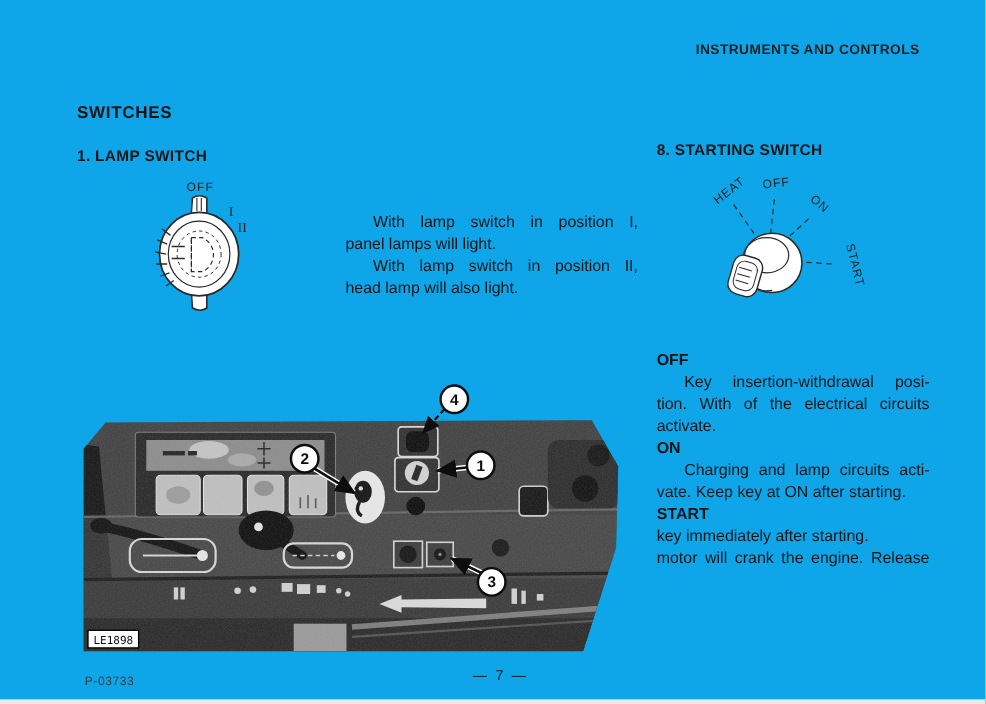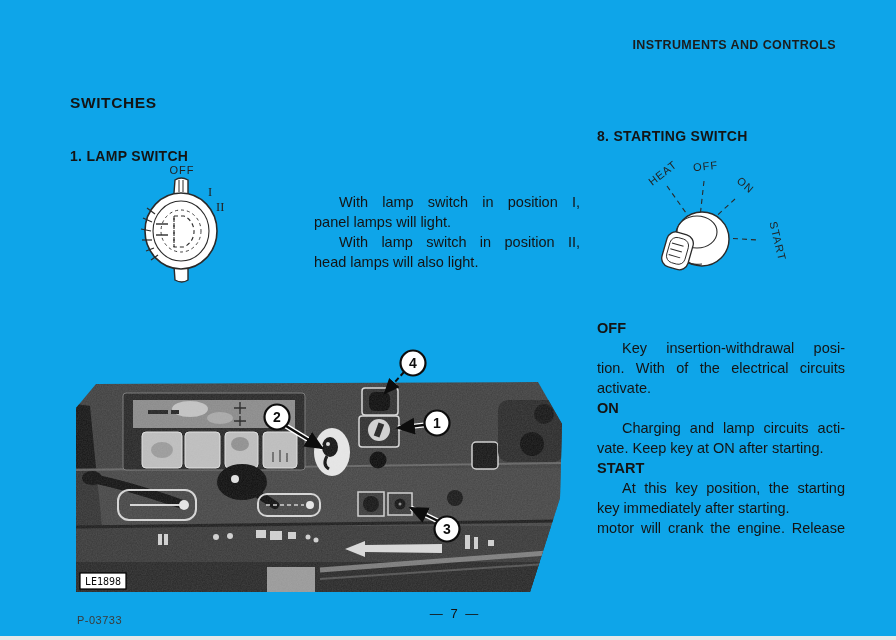--- a/index.html
+++ b/index.html
@@ -26,21 +26,21 @@
 </style>
 </head>
 <body>
 
 <div id="page">
 
   <div class="abs hdr" style="top:38px;right:60px;">INSTRUMENTS AND CONTROLS</div>
 
   <div class="abs h1" style="top:94px;left:70px;">SWITCHES</div>
 
-  <div class="abs h2" style="top:148px;left:70px;">1. LAMP SWITCH</div>
+  <div class="abs h2" style="top:133px;left:70px;">1. LAMP SWITCH</div>
 
   <svg class="abs" style="left:122px;top:156px;" width="118" height="132" viewBox="0 0 118 132">
     <text class="dial-lab" x="60" y="18" text-anchor="middle">OFF</text>
 
     <path d="M52,37 L53,24 Q59,20 66,24 L66,37" fill="#fff" stroke="#2a2a2a" stroke-width="1.4"></path>
     <line x1="57" y1="24" x2="57" y2="36" stroke="#2a2a2a" stroke-width="1"></line>
     <line x1="61" y1="24" x2="61" y2="36" stroke="#2a2a2a" stroke-width="1"></line>
 
     <path d="M52,110 L53,124 Q60,128 66,124 L66,110" fill="#fff" stroke="#2a2a2a" stroke-width="1.4"></path>
 
@@ -64,21 +64,21 @@
       <line x1="52" y1="60" x2="52" y2="91" stroke="#2a2a2a" stroke-width="1.1" stroke-dasharray="4 3"></line>
     </g>
     <text class="rom" x="86" y="40">I</text>
     <text class="rom" x="94" y="55">II</text>
   </svg>
 
   <div class="abs col" style="left:314px;top:148px;width:266px;">
     <span class="ln j ind">With lamp switch in position I,</span>
     <span class="ln">panel lamps will light.</span>
     <span class="ln j ind">With lamp switch in position II,</span>
-    <span class="ln">head lamps will also light.</span>
+    <span class="ln">head lamp will also light.</span>
   </div>
 
   <div class="abs h2" style="top:128px;left:597px;">8. STARTING SWITCH</div>
 
   <svg class="abs" style="left:630px;top:150px;" width="178" height="138" viewBox="0 0 178 138">
     <g>
       <text class="dial-lab" transform="translate(35,26) rotate(-38)" text-anchor="middle">HEAT</text>
       <text class="dial-lab" transform="translate(76,20) rotate(-6)" text-anchor="middle">OFF</text>
       <text class="dial-lab" transform="translate(113,38) rotate(40)" text-anchor="middle">ON</text>
       <text class="dial-lab" transform="translate(144,92) rotate(76)" text-anchor="middle">START</text>
@@ -107,21 +107,20 @@
 
   <div class="abs col" style="left:597px;top:274px;width:248px;">
     <span class="ln sub">OFF</span>
     <span class="ln j ind">Key insertion-withdrawal posi-</span>
     <span class="ln j">tion. With of the electrical circuits</span>
     <span class="ln">activate.</span>
     <span class="ln sub">ON</span>
     <span class="ln j ind">Charging and lamp circuits acti-</span>
     <span class="ln">vate. Keep key at ON after starting.</span>
     <span class="ln sub">START</span>
-    <span class="ln j ind">At this key position, the starting</span>
     <span class="ln">key immediately after starting.</span>
     <span class="ln j">motor will crank the engine. Release</span>
   </div>
 
   <svg class="abs" style="left:70px;top:348px;" width="500" height="246" viewBox="0 0 500 246">
     <defs>
       <clipPath id="panelClip">
         <path d="M6,60 L26,36 L468,34 L492,76 L490,150 L460,244 L6,244 Z"></path>
       </clipPath>
       <marker id="ah" markerWidth="9" markerHeight="8" refX="7" refY="3.5" orient="auto">

